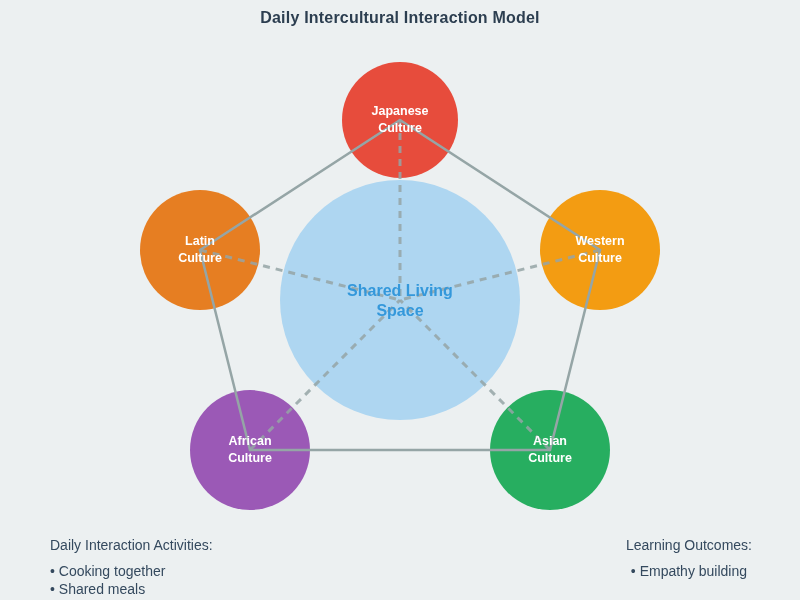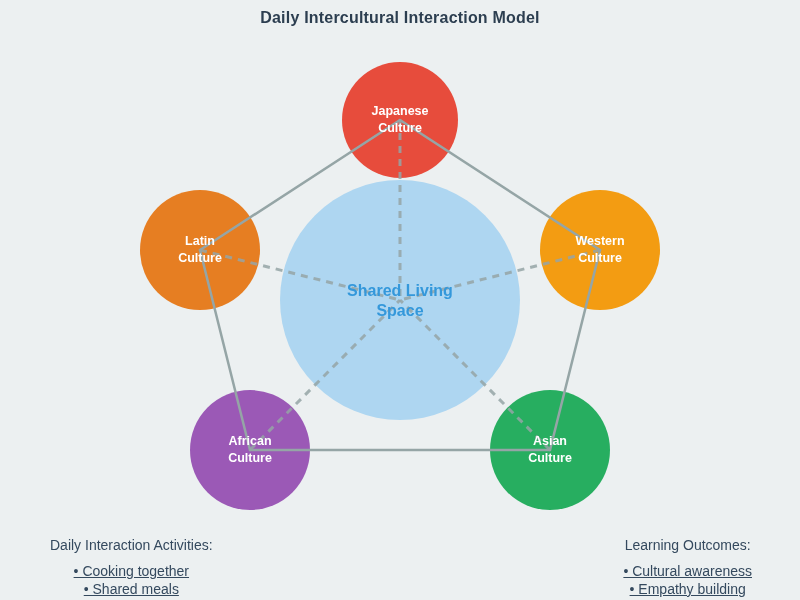--- a/index.html
+++ b/index.html
@@ -60,23 +60,22 @@
     top: 537px;
     font-size: 14px;
     color: #34495E;
   }
   .note-head {
     line-height: 16px;
     margin-bottom: 9px;
   }
   .note-item {
     line-height: 18px;
-    text-decoration: underline;
   }
-  .note-left  { left: 50px;  text-align: center; }
+  .note-left  { left: 50px;  text-align: left; }
   .note-right { right: 48px; text-align: center; }
 </style>
 </head>
 <body>
 
 <div class="stage">
 
   <div class="page-title">Daily Intercultural Interaction Model</div>
 
   <svg class="diagram" width="800" height="600" viewBox="0 0 800 600">
@@ -121,17 +120,16 @@
   </svg>
 
   <div class="note note-left">
     <div class="note-head">Daily Interaction Activities:</div>
     <div class="note-item">• Cooking together</div>
     <div class="note-item">• Shared meals</div>
   </div>
 
   <div class="note note-right">
     <div class="note-head">Learning Outcomes:</div>
-    <div class="note-item">• Cultural awareness</div>
     <div class="note-item">• Empathy building</div>
   </div>
 
 </div>
 
 </body></html>

